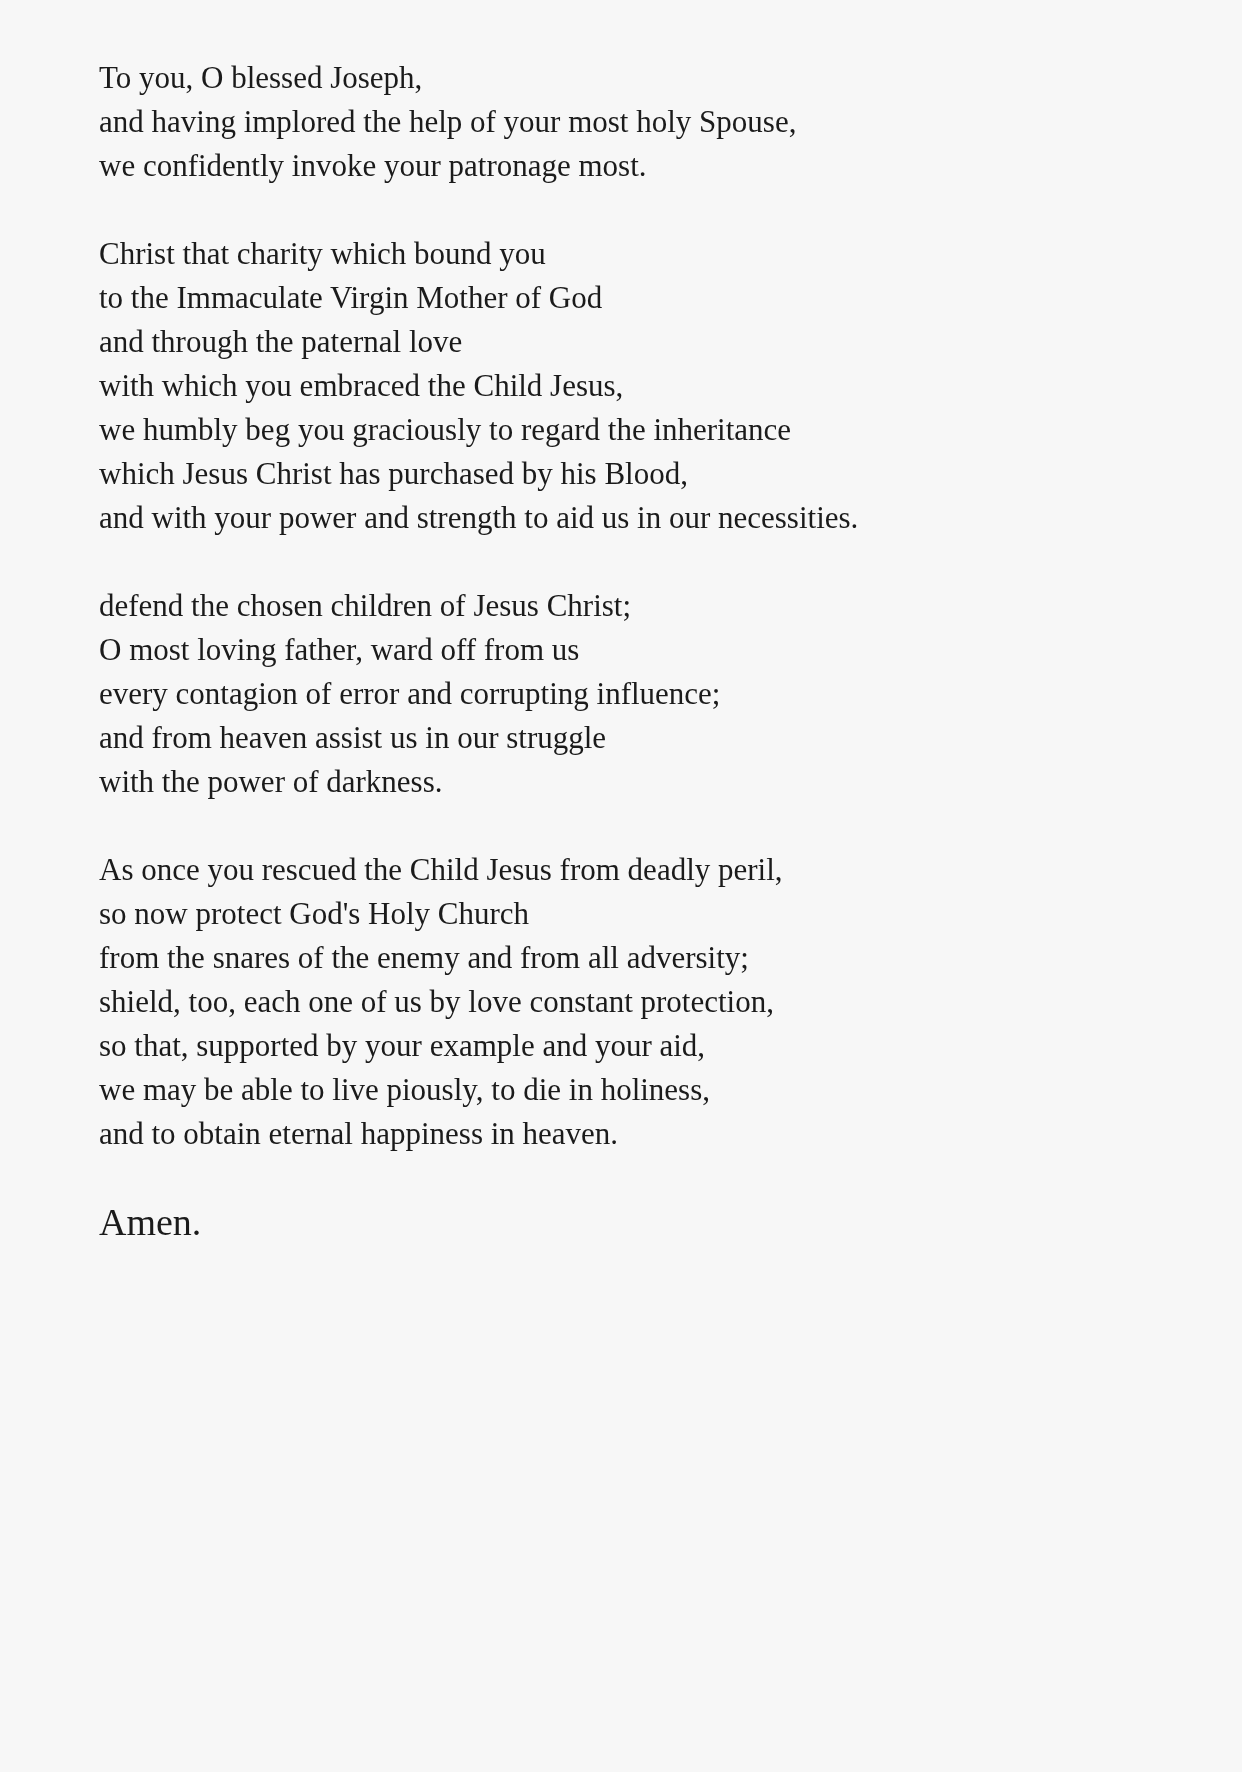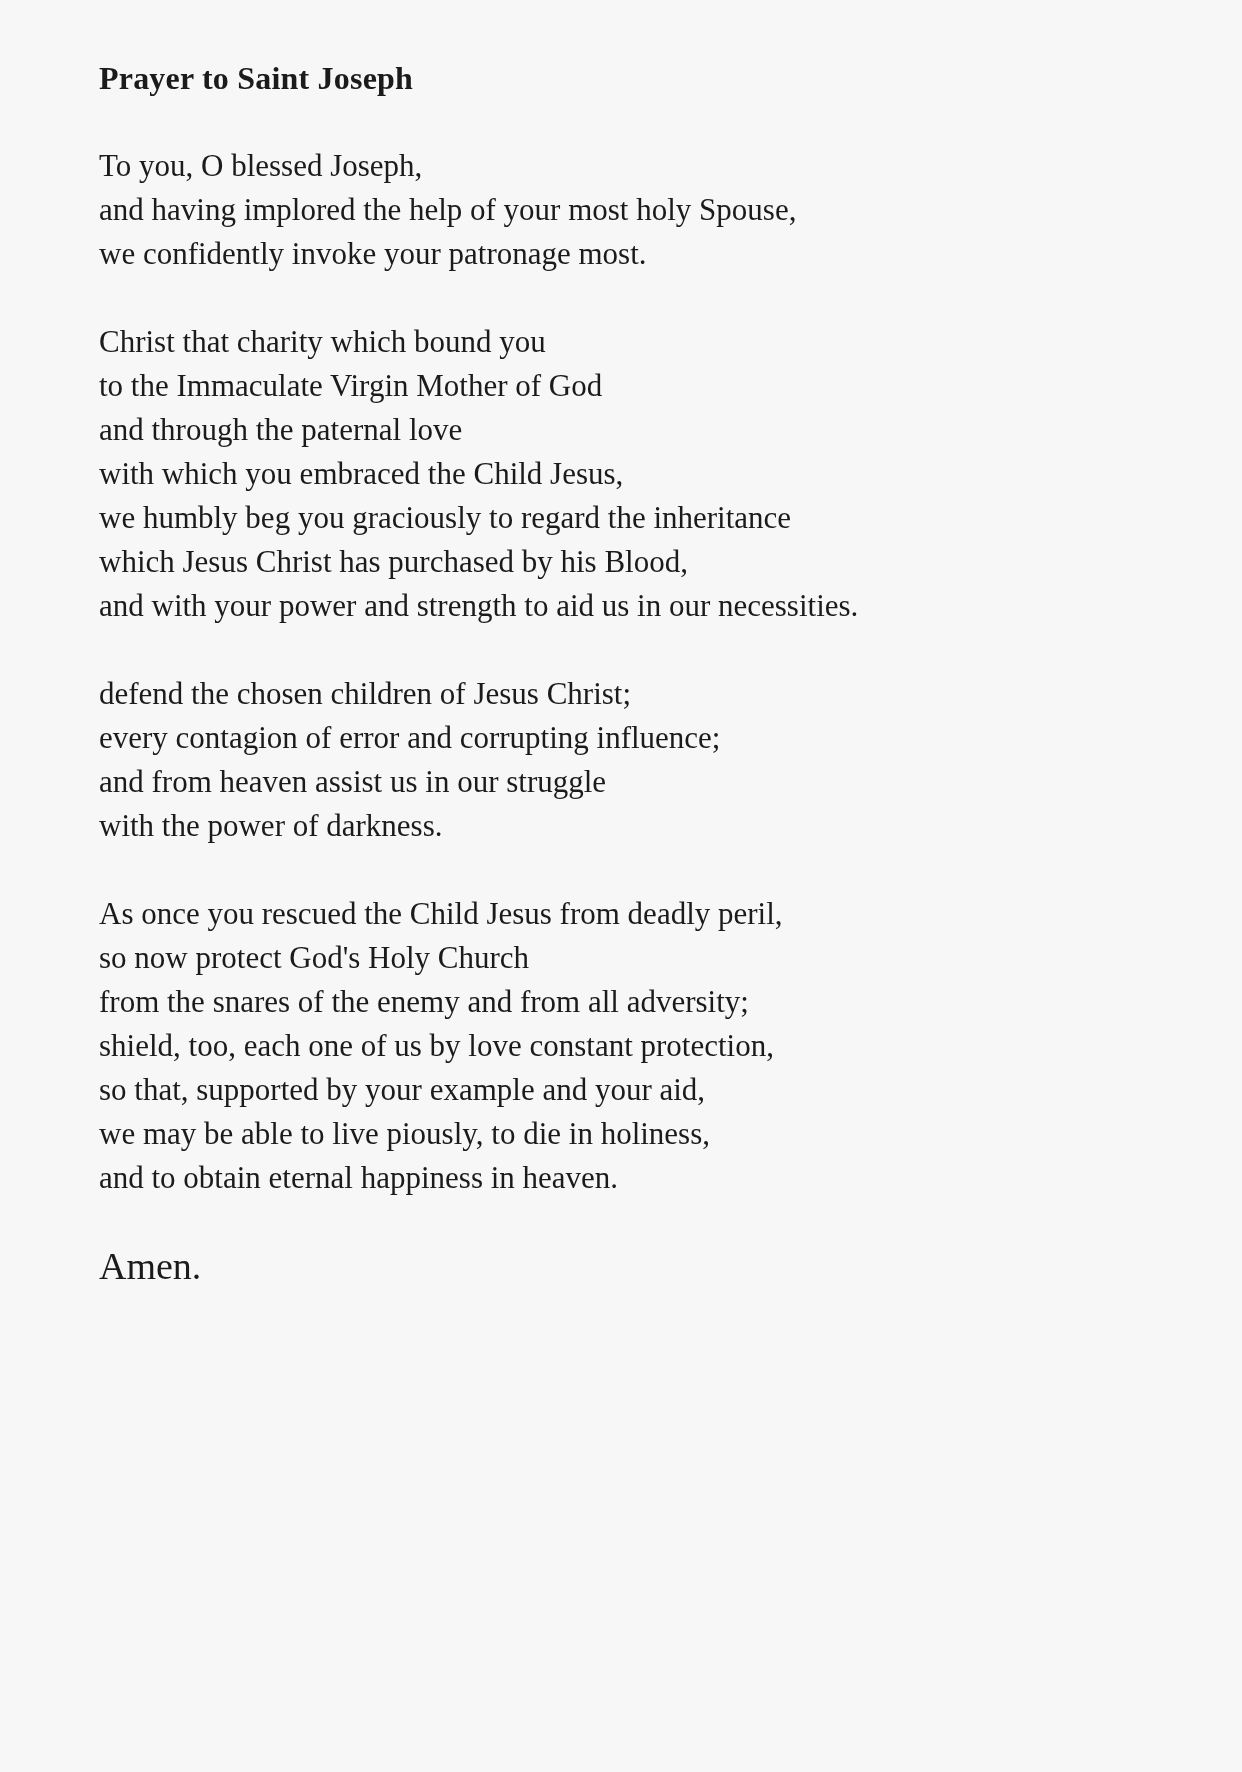--- a/index.html
+++ b/index.html
@@ -39,40 +39,40 @@
     font-size: 38px;
     line-height: 44px;
     margin: 0;
   }
 </style>
 </head>
 <body>
 
 <div class="page">
 
-  <h1 class="doc-title">Prayer to Saint Joseph</h1>
 
   <div class="stanza">
     <p class="line">To you, O blessed Joseph,</p>
     <p class="line">and having implored the help of your most holy Spouse,</p>
     <p class="line">we confidently invoke your patronage most.</p>
   </div>
 
   <div class="stanza">
     <p class="line">Christ that charity which bound you</p>
     <p class="line">to the Immaculate Virgin Mother of God</p>
     <p class="line">and through the paternal love</p>
     <p class="line">with which you embraced the Child Jesus,</p>
     <p class="line">we humbly beg you graciously to regard the inheritance</p>
     <p class="line">which Jesus Christ has purchased by his Blood,</p>
     <p class="line">and with your power and strength to aid us in our necessities.</p>
   </div>
 
   <div class="stanza">
     <p class="line">defend the chosen children of Jesus Christ;</p>
+    <p class="line">O most loving father, ward off from us</p>
     <p class="line">every contagion of error and corrupting influence;</p>
     <p class="line">and from heaven assist us in our struggle</p>
     <p class="line">with the power of darkness.</p>
   </div>
 
   <div class="stanza">
     <p class="line">As once you rescued the Child Jesus from deadly peril,</p>
     <p class="line">so now protect God's Holy Church</p>
     <p class="line">from the snares of the enemy and from all adversity;</p>
     <p class="line">shield, too, each one of us by love constant protection,</p>

